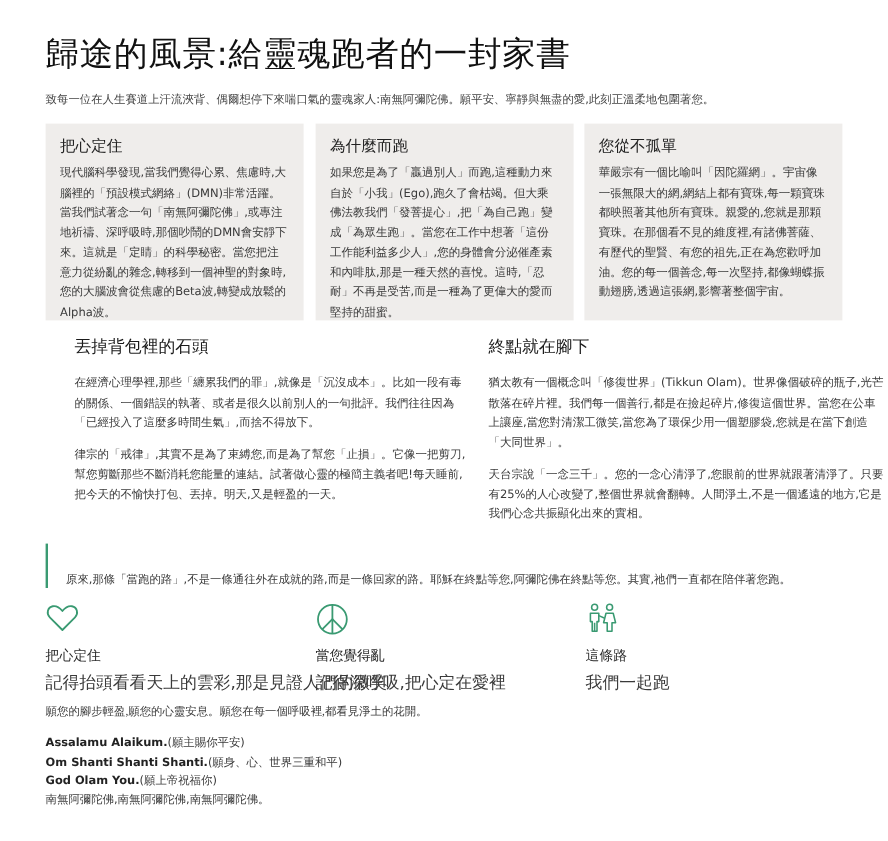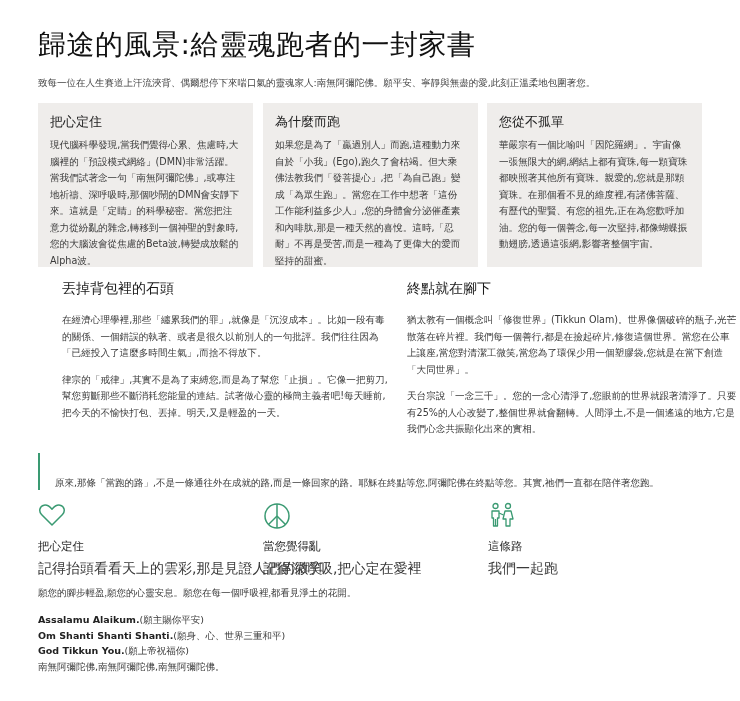--- a/index.html
+++ b/index.html
@@ -103,15 +103,15 @@
   </svg>
   <h4>這條路</h4>
   <p>我們一起跑</p>
 </div>
 
 <div class="closing">願您的腳步輕盈,願您的心靈安息。願您在每一個呼吸裡,都看見淨土的花開。</div>
 
 <div class="blessings">
   <div><b>Assalamu Alaikum.</b><span>(願主賜你平安)</span></div>
   <div><b>Om Shanti Shanti Shanti.</b><span>(願身、心、世界三重和平)</span></div>
-  <div><b>God Tikkun You.</b><span>(願上帝祝福你)</span></div>
+  <div><b>God Olam You.</b><span>(願上帝祝福你)</span></div>
   <div>南無阿彌陀佛,南無阿彌陀佛,南無阿彌陀佛。</div>
 </div>
 
 </body></html>

